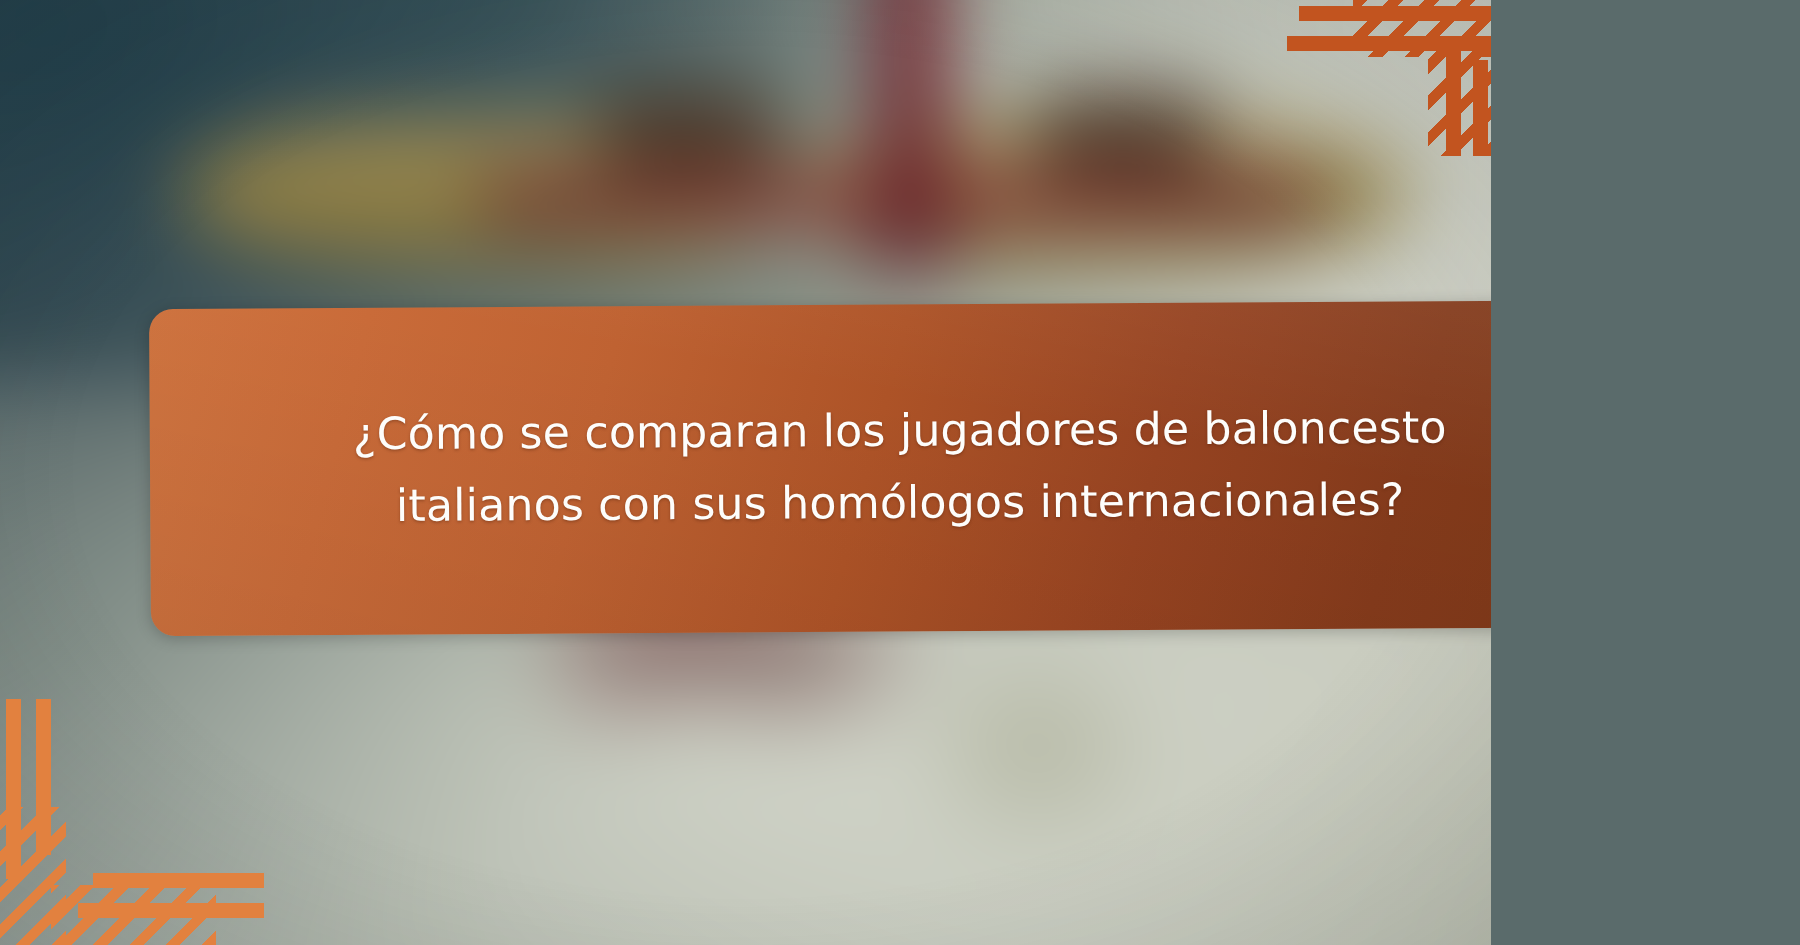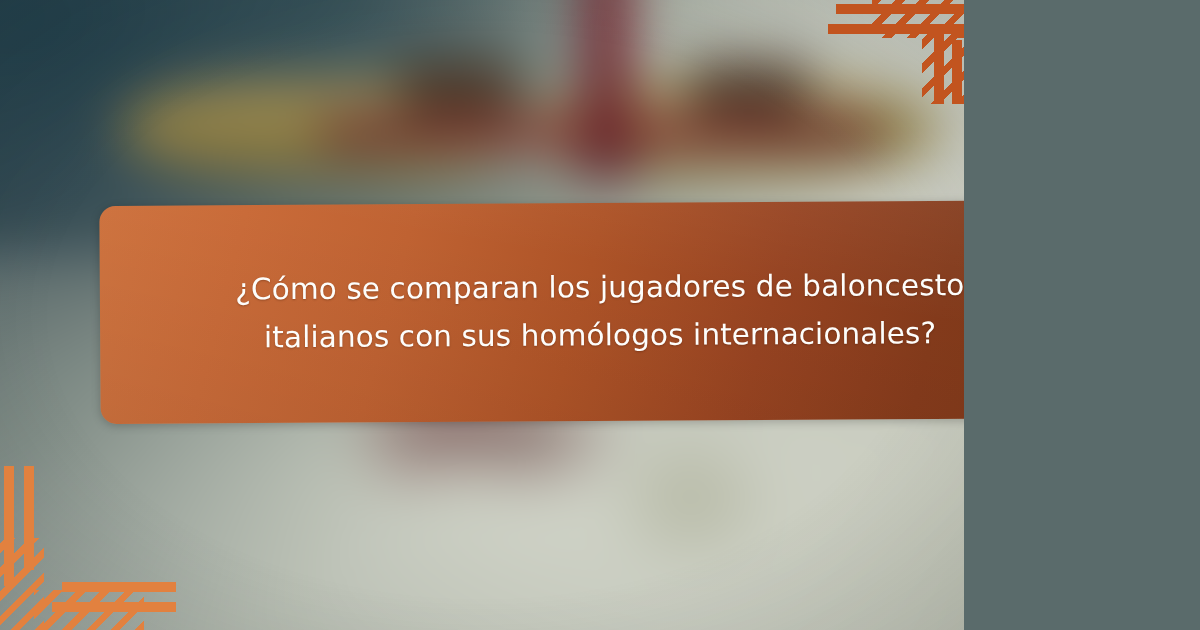--- a/index.html
+++ b/index.html
@@ -10,20 +10,21 @@
     background:#5a6b6b;
     overflow:hidden;
   }
 
   
   #stage{
     position:relative;
     width:964px;height:630px;
     overflow:hidden;
     isolation:isolate;
+    padding-left:30px;
   }
 
   
   
   .bg-photo{
     position:absolute;
     left:-70px;top:-70px;
     width:1340px;height:770px;
     filter:blur(26px) saturate(0.95);
     transform:translateZ(0);

